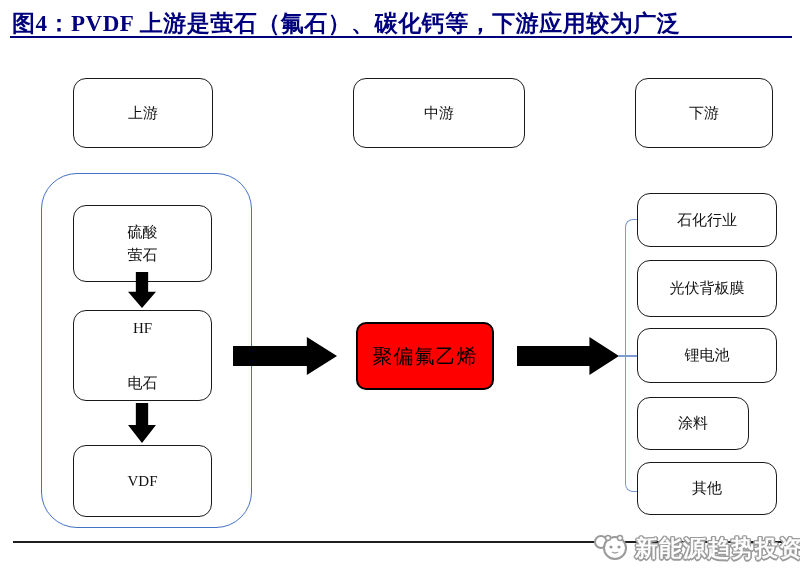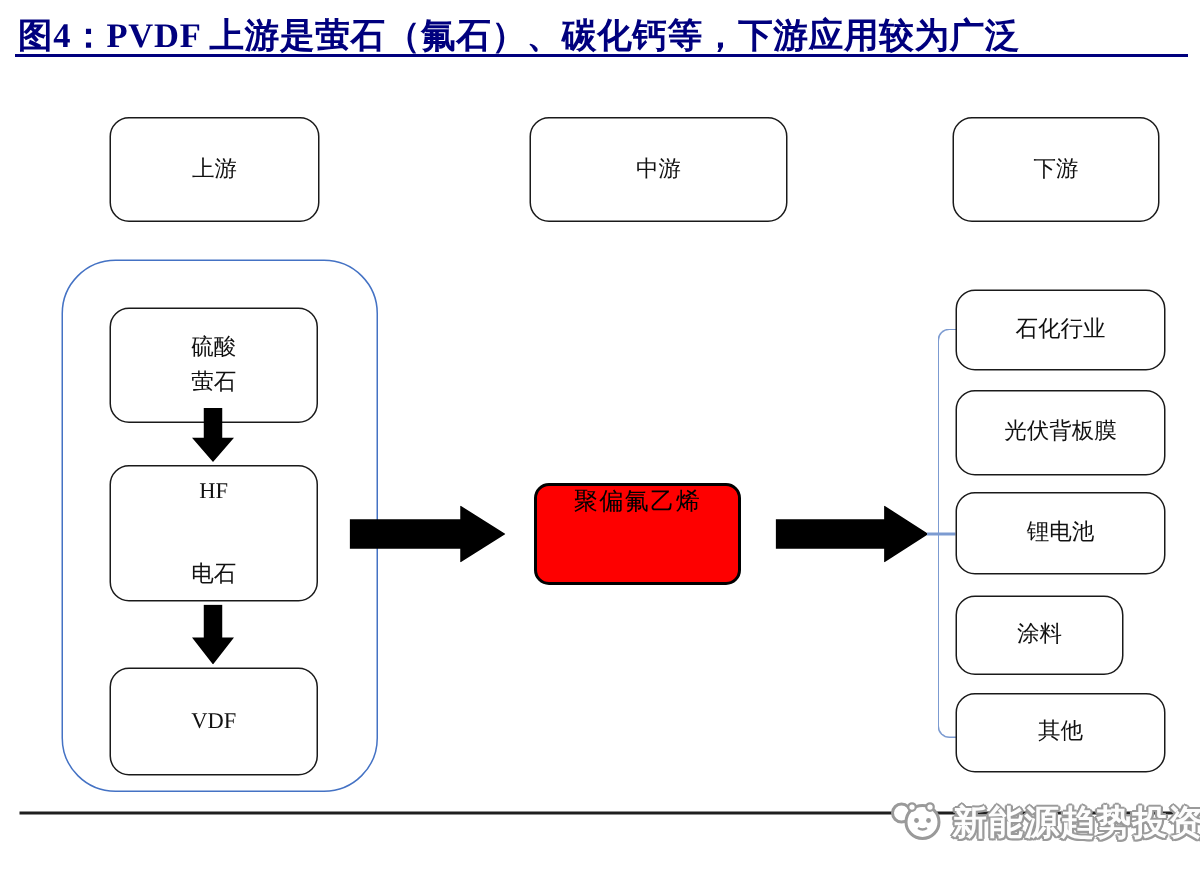--- a/index.html
+++ b/index.html
@@ -25,22 +25,22 @@
     box-sizing:border-box; border:1.6px solid #4472C4; border-radius:36px;
   }
 
   .arrow { position:absolute; background:#000000; }
   .arrow-down { clip-path: polygon(28% 0, 72% 0, 72% 55%, 100% 55%, 50% 100%, 0 55%, 28% 55%); }
   .arrow-right { clip-path: polygon(0 24%, 71% 24%, 71% 0, 100% 50%, 71% 100%, 71% 76%, 0 76%); }
 
   .product-box {
     position:absolute; left:356px; top:322px; width:138px; height:68px;
     box-sizing:border-box; background:#FE0000; border:2px solid #000000; border-radius:10px;
-    display:flex; justify-content:center;
-    font-size:16px; color:#000000; letter-spacing:1px;
+    display:flex; align-items:center; justify-content:center;
+    font-size:20px; color:#000000; letter-spacing:1px;
   }
 
   .bracket {
     position:absolute; left:625px; top:219px; width:13px; height:273px;
     box-sizing:border-box; border:1.6px solid #7C9BD1; border-right:none;
     border-radius:8px 0 0 8px;
   }
   .bracket-stub { position:absolute; left:618px; top:355px; width:19px; height:2px; background:#7C9BD1; }
 
   .divider { position:absolute; left:13px; top:541px; width:779px; height:2px; background:#1f1f1f; }

